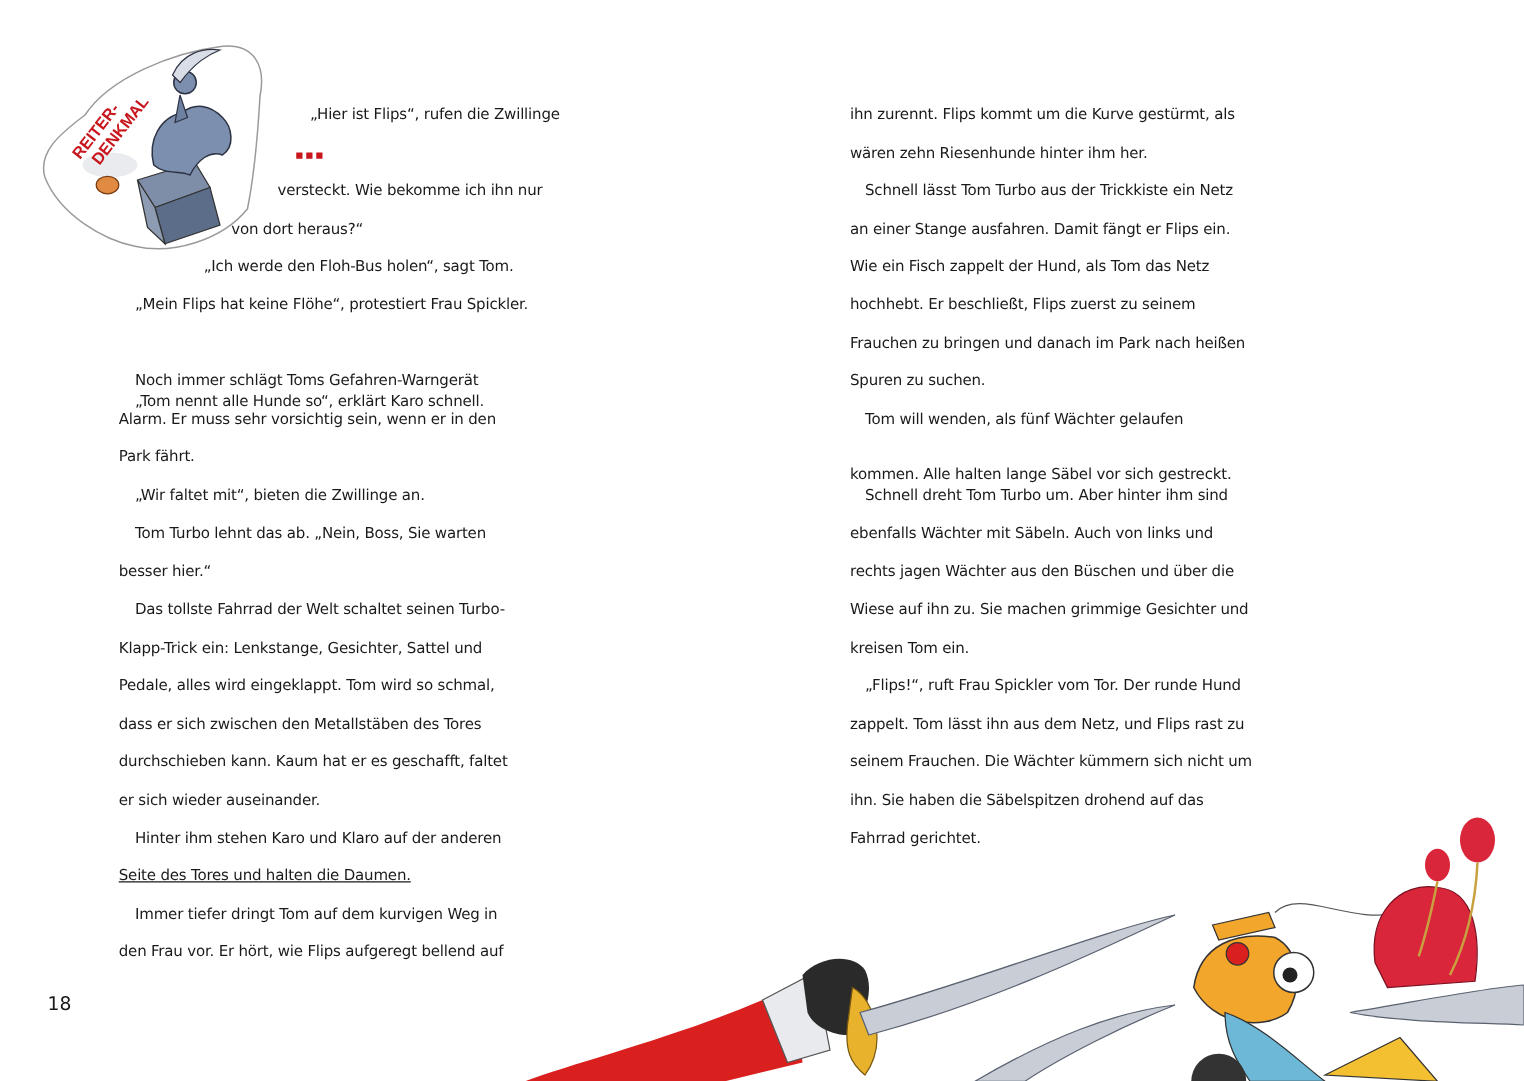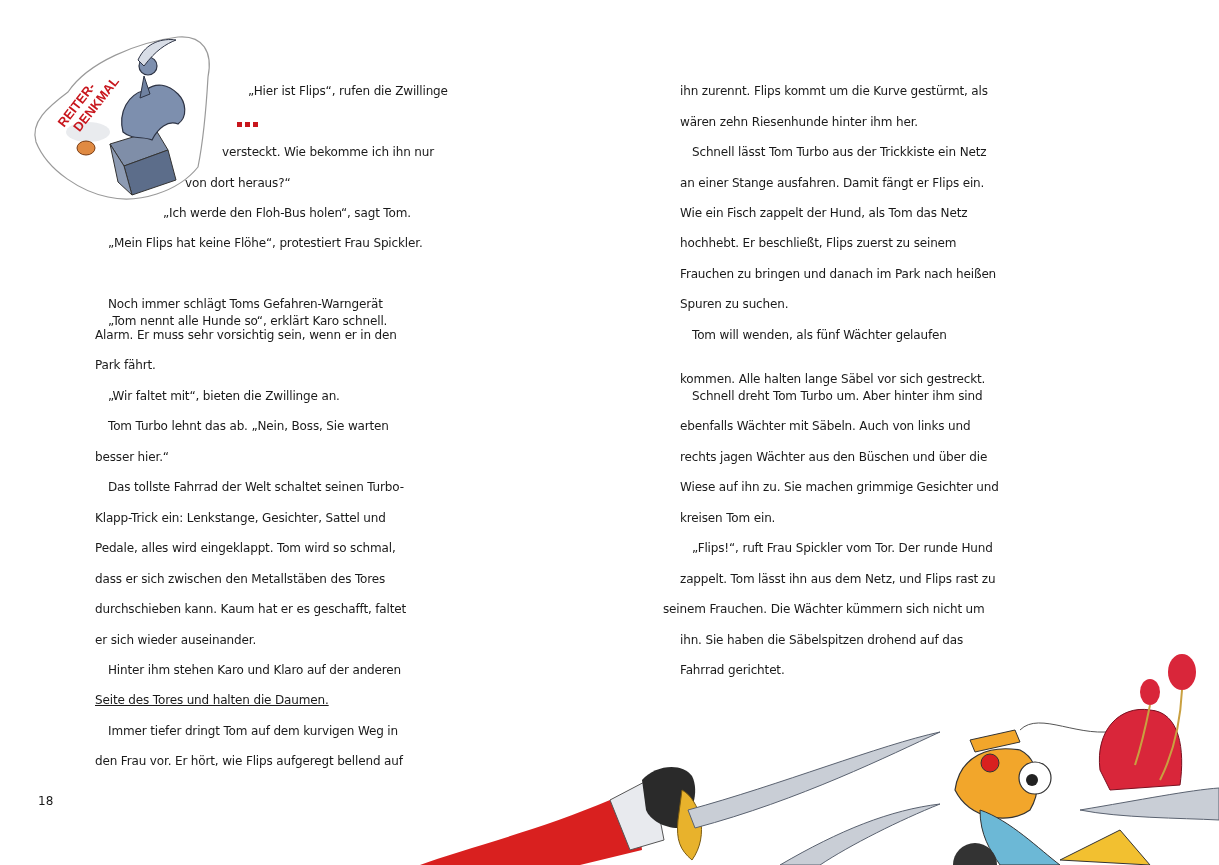--- a/index.html
+++ b/index.html
@@ -1,21 +1,21 @@
 <!DOCTYPE html>
 <html><head>
 <meta charset="utf-8">
 <style>
   html, body { margin:0; padding:0; background:#ffffff; }
   body { width:1219px; height:865px; position:relative; overflow:hidden;
          font-family:"DejaVu Sans", "Liberation Sans", sans-serif; color:#1a1a1a; }
   .spread { position:absolute; inset:0; }
   .line { position:absolute; white-space:nowrap; font-size:12px; line-height:20px;
           letter-spacing:-0.15px; }
-  .pageno { position:absolute; left:38px; top:794px; font-size:12px; }
+  .pageno { position:absolute; left:38px; top:794px; font-size:15px; }
   .marker { display:inline-block; margin-left:8px; vertical-align:middle; }
   .marker i { display:inline-block; width:5px; height:5px; background:#c8161d; margin-right:3px; }
   .illus { position:absolute; }
 </style>
 </head>
 <body>
 
 <div class="spread">
 
   <svg class="illus" style="left:28px;top:32px" width="190" height="172" viewBox="0 0 190 172">
@@ -76,21 +76,21 @@
       <div class="line" style="left: 680px; top: 294px;"><span>Spuren zu suchen.</span></div>
       <div class="line" style="left: 692px; top: 325px;"><span>Tom will wenden, als fünf Wächter gelaufen</span></div>
       <div class="line" style="left: 680px; top: 355px; margin-top: 14px;"><span>kommen. Alle halten lange Säbel vor sich gestreckt.</span></div>
       <div class="line" style="left: 692px; top: 386px;"><span>Schnell dreht Tom Turbo um. Aber hinter ihm sind</span></div>
       <div class="line" style="left: 680px; top: 416px;"><span>ebenfalls Wächter mit Säbeln. Auch von links und</span></div>
       <div class="line" style="left: 680px; top: 447px;"><span>rechts jagen Wächter aus den Büschen und über die</span></div>
       <div class="line" style="left: 680px; top: 477px;"><span>Wiese auf ihn zu. Sie machen grimmige Gesichter und</span></div>
       <div class="line" style="left: 680px; top: 508px;"><span>kreisen Tom ein.</span></div>
       <div class="line" style="left: 692px; top: 538px;"><span>„Flips!“, ruft Frau Spickler vom Tor. Der runde Hund</span></div>
       <div class="line" style="left: 680px; top: 569px;"><span>zappelt. Tom lässt ihn aus dem Netz, und Flips rast zu</span></div>
-      <div class="line" style="left: 663px; top: 599px;"><span>seinem Frauchen. Die Wächter kümmern sich nicht um</span></div>
+      <div class="line" style="left: 680px; top: 599px;"><span>seinem Frauchen. Die Wächter kümmern sich nicht um</span></div>
       <div class="line" style="left: 680px; top: 630px;"><span>ihn. Sie haben die Säbelspitzen drohend auf das</span></div>
       <div class="line" style="left: 680px; top: 660px; text-align: right;"><span>Fahrrad gerichtet.</span></div>
     </div>
 
   <div class="pageno">18</div>
 
   <svg class="illus" style="left:420px;top:650px" width="799" height="215" viewBox="0 0 799 215">
 
     <path d="M0 215 C40 200 120 180 190 150 L215 140 L222 200 L160 215 Z" fill="#d9201f"></path>
     <path d="M190 150 L232 128 L244 190 L210 200 Z" fill="#e8eaee" stroke="#555" stroke-width="1"></path>

